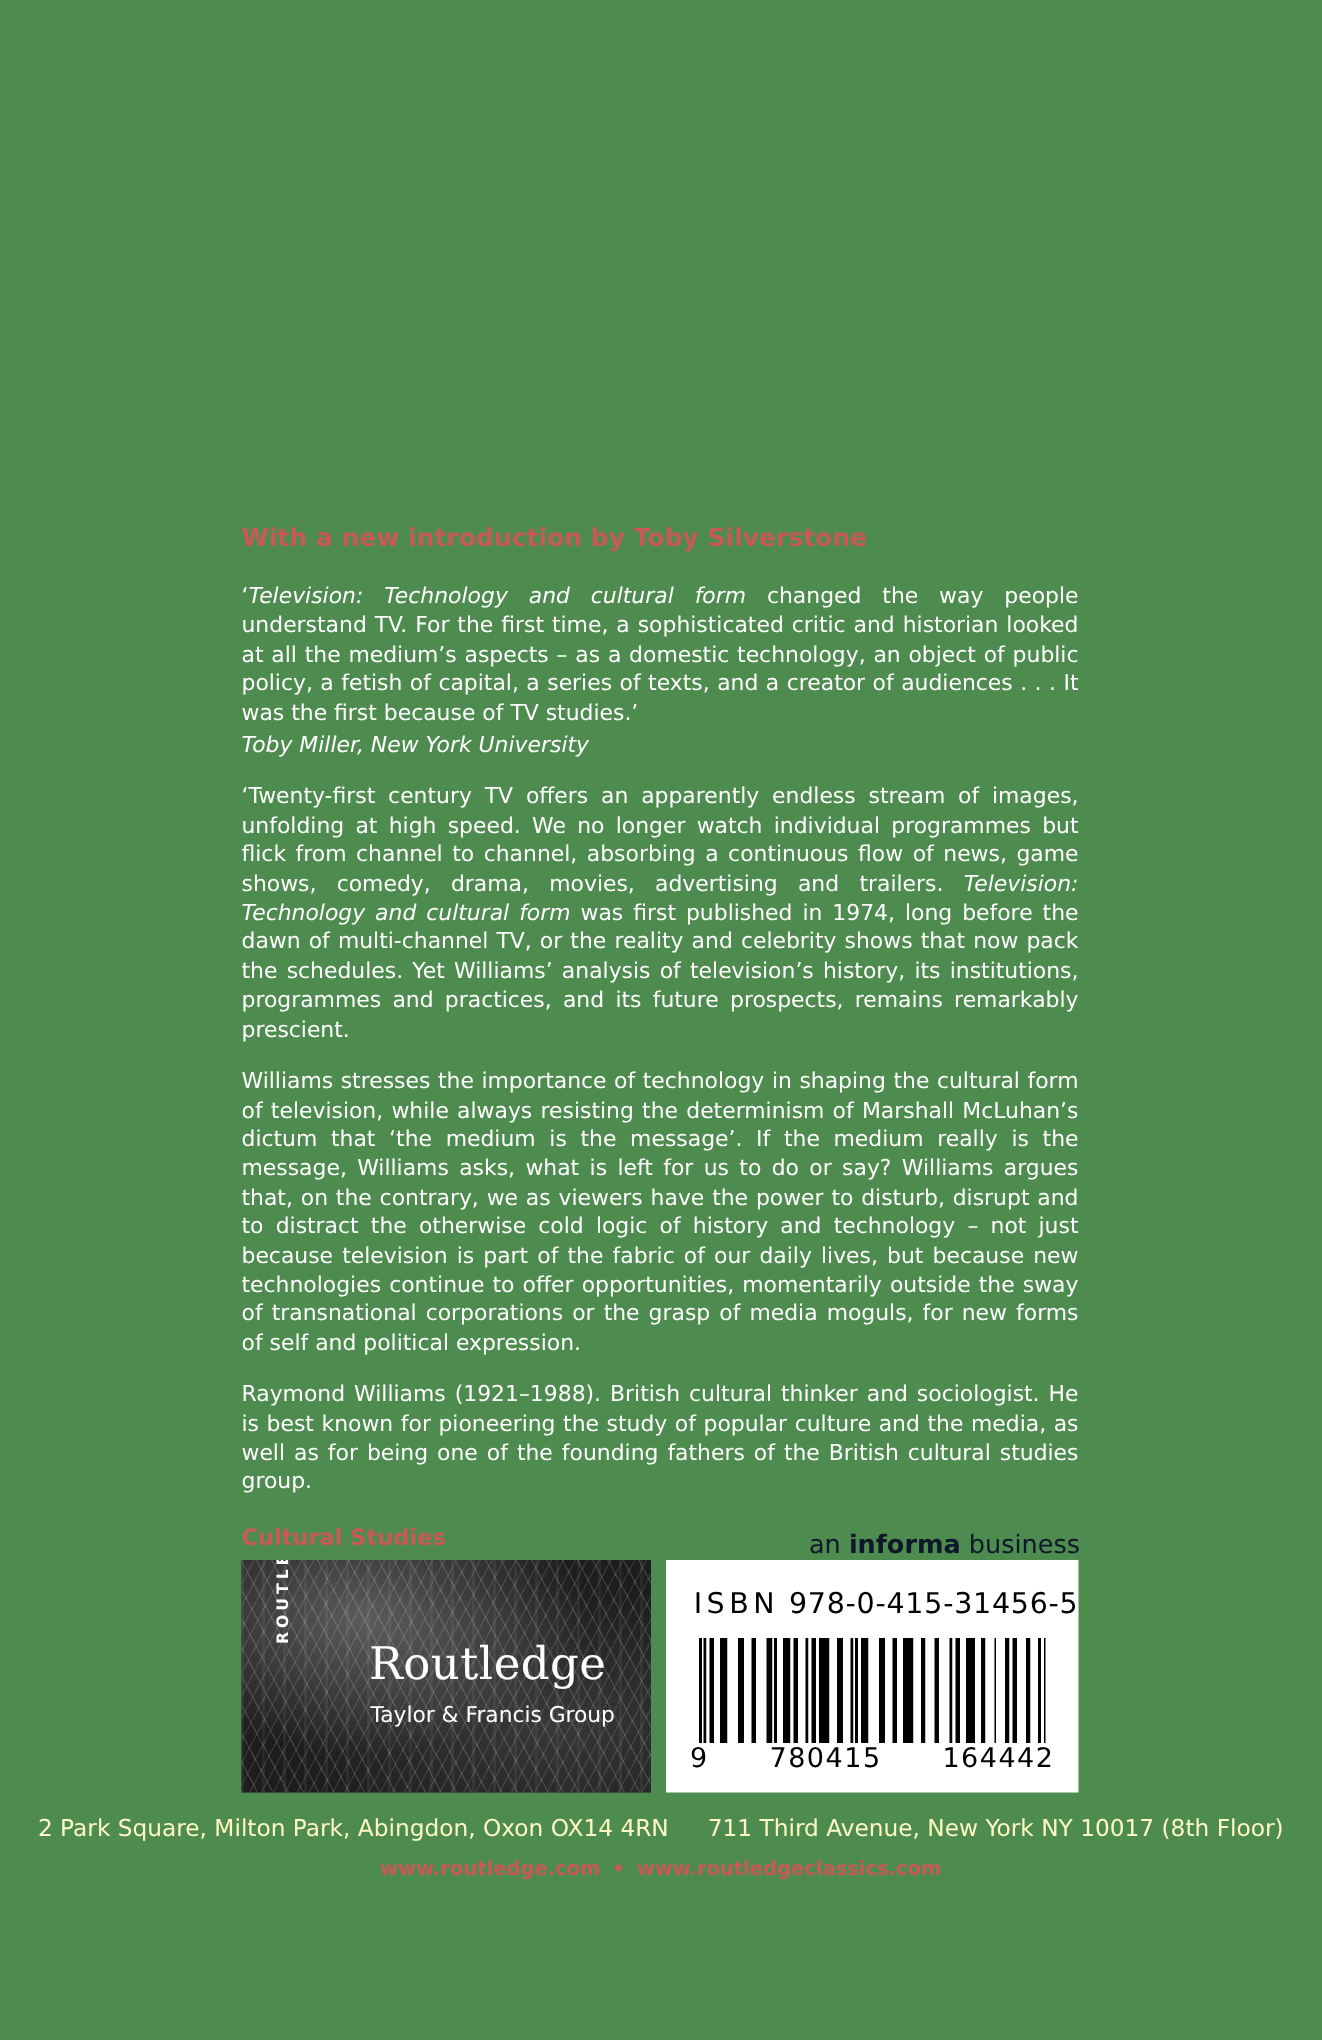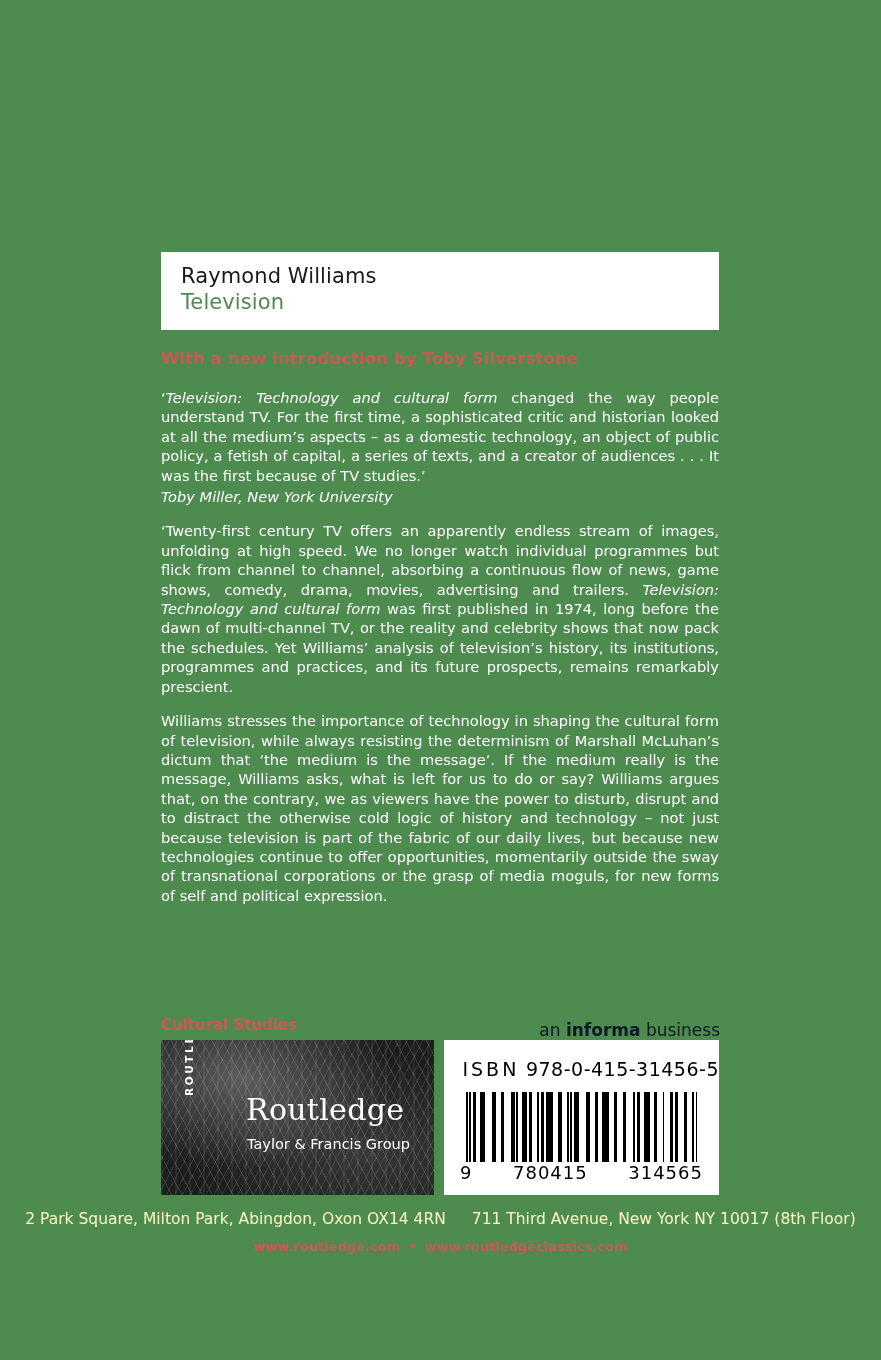--- a/index.html
+++ b/index.html
@@ -239,36 +239,33 @@
   .urls .dot {
     display: inline-block;
     padding: 0 8px;
   }
 </style>
 </head>
 <body>
 
 <div class="page">
 
-  <div class="title-box">
-    <div class="title-author">Raymond Williams</div>
-    <div class="title-name">Television</div>
-  </div>
 
   <div class="strapline">With a new introduction by Toby Silverstone</div>
 
   <div class="copy">
 
     <p class="tight"><span>‘</span><i>Television: Technology and cultural form</i><span> changed the way people understand TV. For the first time, a sophisticated critic and historian looked at all the medium’s aspects – as a domestic technology, an object of public policy, a fetish of capital, a series of texts, and a creator of audiences . . . It was the first because of TV studies.’</span></p>
     <p class="attrib">Toby Miller, New York University</p>
 
     <p><span>‘Twenty-first century TV offers an apparently endless stream of images, unfolding at high speed. We no longer watch individual programmes but flick from channel to channel, absorbing a continuous flow of news, game shows, comedy, drama, movies, advertising and trailers. </span><i>Television: Technology and cultural form</i><span> was first published in 1974, long before the dawn of multi-channel TV, or the reality and celebrity shows that now pack the schedules. Yet Williams’ analysis of television’s history, its institutions, programmes and practices, and its future prospects, remains remarkably prescient.</span></p>
 
     <p>Williams stresses the importance of technology in shaping the cultural form of television, while always resisting the determinism of Marshall McLuhan’s dictum that ‘the medium is the message’. If the medium really is the message, Williams asks, what is left for us to do or say? Williams argues that, on the contrary, we as viewers have the power to disturb, disrupt and to distract the otherwise cold logic of history and technology – not just because television is part of the fabric of our daily lives, but because new technologies continue to offer opportunities, momentarily outside the sway of transnational corporations or the grasp of media moguls, for new forms of self and political expression.</p>
 
+    <p>Raymond Williams (1921–1988). British cultural thinker and sociologist. He is best known for pioneering the study of popular culture and the media, as well as for being one of the founding fathers of the British cultural studies group.</p>
   </div>
 
   <div class="category">Cultural Studies</div>
 
   <div class="informa"><span>an </span><b>informa</b><span> business</span></div>
 
   <div class="logo-panel">
     <div class="tex"></div>
     <div class="logo-vert">ROUTLEDGE</div>
     <div class="logo-word">Routledge</div>
@@ -340,21 +337,21 @@
         <span style="width: 1.50376%; background: rgb(0, 0, 0);"></span>
         <span style="width: 1.50376%; background: rgb(255, 255, 255);"></span>
         <span style="width: 0.75188%; background: rgb(255, 255, 255);"></span>
         <span style="width: 0.75188%; background: rgb(0, 0, 0);"></span>
         <span style="width: 0.75188%; background: rgb(255, 255, 255);"></span>
         <span style="width: 0.75188%; background: rgb(0, 0, 0);"></span>
       </div>
     <div class="barcode-digits">
       <span>9</span>
       <span>780415</span>
-      <span>314565</span>
+      <span>164442</span>
     </div>
   </div>
 
   <div class="addresses"><span>2 Park Square, Milton Park, Abingdon, Oxon OX14 4RN</span><span class="gap"></span><span>711 Third Avenue, New York NY 10017 (8th Floor)</span></div>
 
   <div class="urls"><span>www.routledge.com</span><span class="dot">•</span><span>www.routledgeclassics.com</span></div>
 
 </div>
 
 </body></html>

